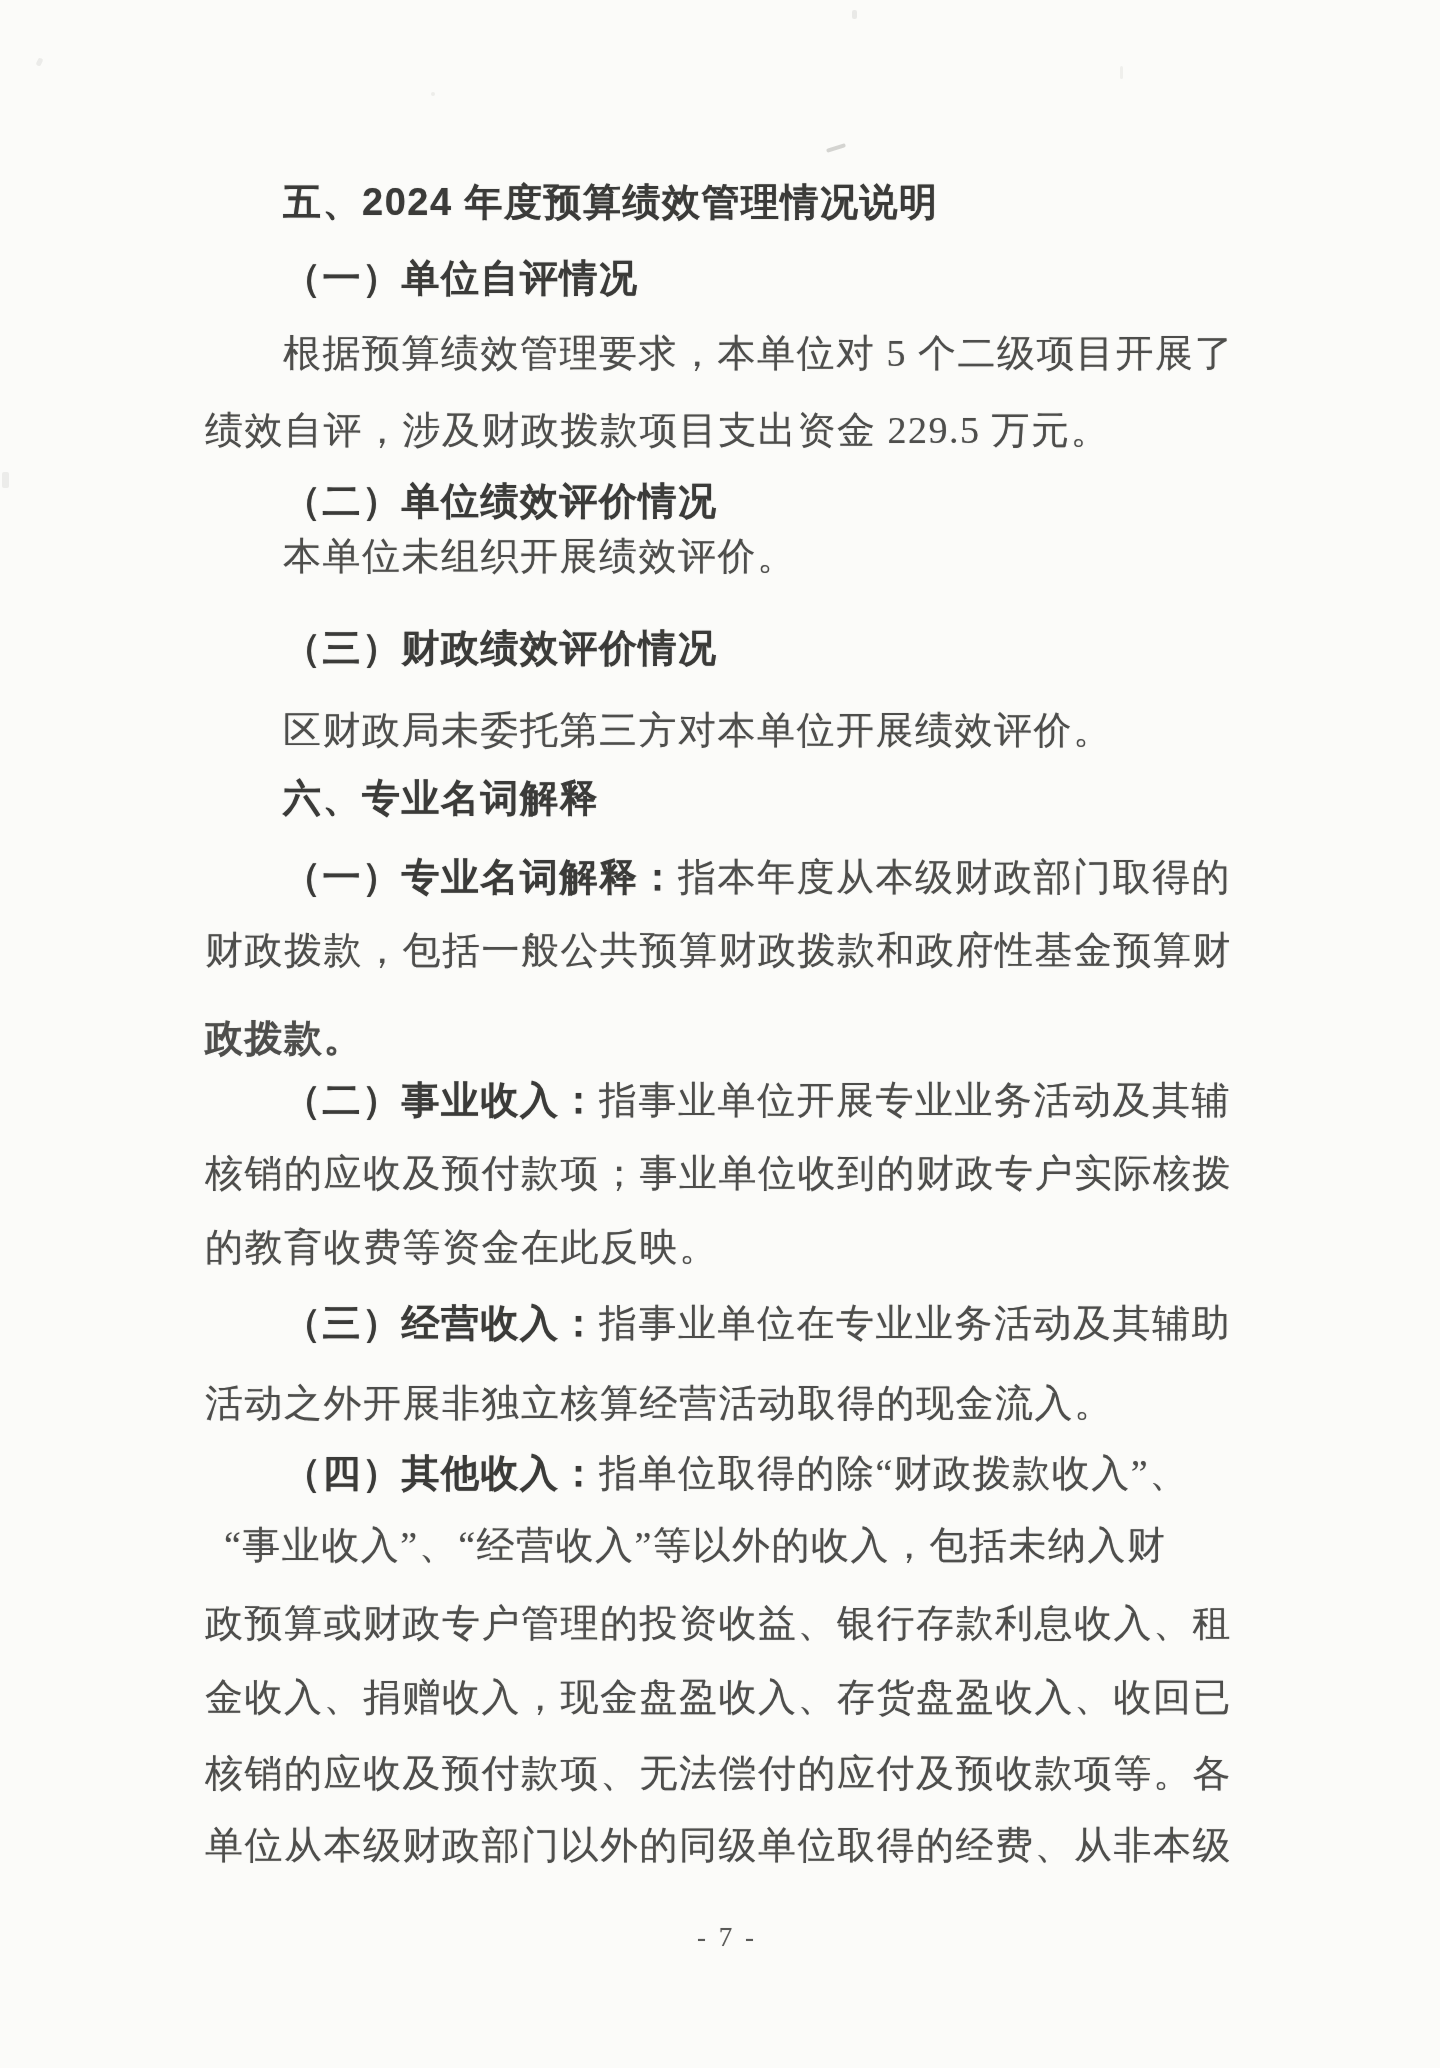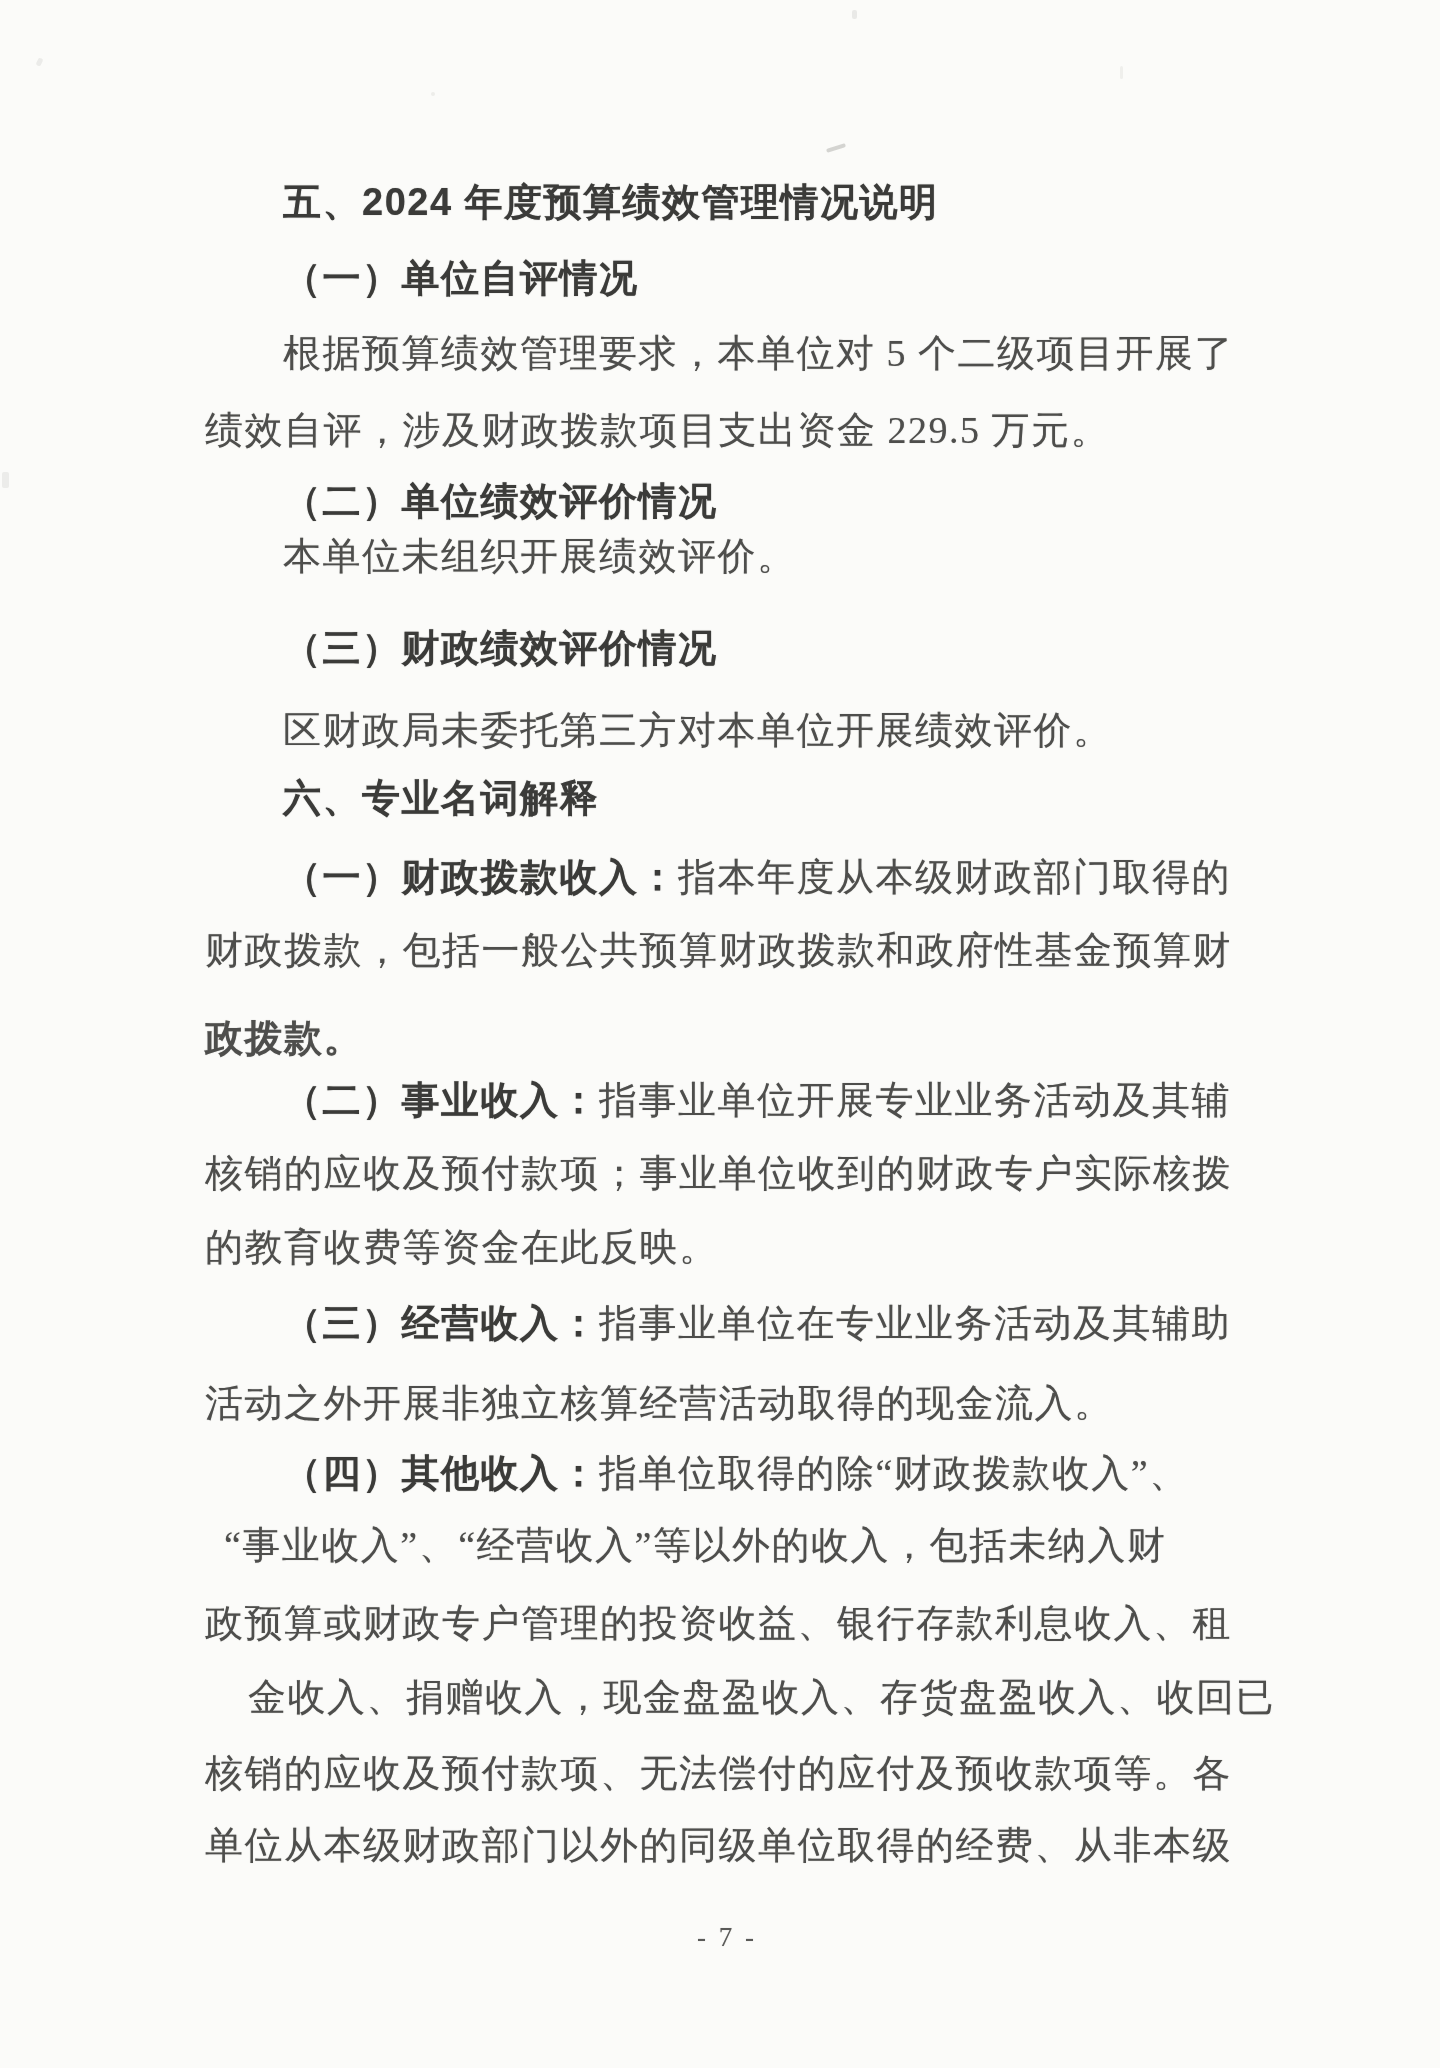--- a/index.html
+++ b/index.html
@@ -60,32 +60,32 @@
   <div id="doc-body">
       <div class="line heading indent-first" style="top: 173px;"><span class="seg-bold">五、2024 年度预算绩效管理情况说明</span></div>
       <div class="line heading indent-first" style="top: 249px;"><span class="seg-bold">（一）单位自评情况</span></div>
       <div class="line body indent-first" style="top: 324px;"><span>根据预算绩效管理要求，本单位对 5 个二级项目开展了</span></div>
       <div class="line body indent-hang" style="top: 401px;"><span>绩效自评，涉及财政拨款项目支出资金 229.5 万元。</span></div>
       <div class="line heading indent-first" style="top: 472px;"><span class="seg-bold">（二）单位绩效评价情况</span></div>
       <div class="line body indent-first" style="top: 527px;"><span>本单位未组织开展绩效评价。</span></div>
       <div class="line heading indent-first" style="top: 619px;"><span class="seg-bold">（三）财政绩效评价情况</span></div>
       <div class="line body indent-first" style="top: 701px;"><span>区财政局未委托第三方对本单位开展绩效评价。</span></div>
       <div class="line heading indent-first" style="top: 769px;"><span class="seg-bold">六、专业名词解释</span></div>
-      <div class="line body indent-first" style="top: 848px;"><span class="seg-bold">（一）财政拨款收入：</span><span>指本年度从本级财政部门取得的</span></div>
+      <div class="line body indent-first" style="top: 848px;"><span class="seg-bold">（一）专业名词解释：</span><span>指本年度从本级财政部门取得的</span></div>
       <div class="line body indent-hang" style="top: 921px;"><span>财政拨款，包括一般公共预算财政拨款和政府性基金预算财</span></div>
       <div class="line body indent-hang" style="top: 1009px; font-weight: bold;"><span>政拨款。</span></div>
       <div class="line body indent-first" style="top: 1071px;"><span class="seg-bold">（二）事业收入：</span><span>指事业单位开展专业业务活动及其辅</span></div>
       <div class="line body indent-hang" style="top: 1144px;"><span>核销的应收及预付款项；事业单位收到的财政专户实际核拨</span></div>
       <div class="line body indent-hang" style="top: 1218px;"><span>的教育收费等资金在此反映。</span></div>
       <div class="line body indent-first" style="top: 1294px;"><span class="seg-bold">（三）经营收入：</span><span>指事业单位在专业业务活动及其辅助</span></div>
       <div class="line body indent-hang" style="top: 1374px;"><span>活动之外开展非独立核算经营活动取得的现金流入。</span></div>
       <div class="line body indent-first" style="top: 1444px;"><span class="seg-bold">（四）其他收入：</span><span>指单位取得的除“财政拨款收入”、</span></div>
       <div class="line body indent-quote" style="top: 1516px;"><span>“事业收入”、“经营收入”等以外的收入，包括未纳入财</span></div>
       <div class="line body indent-hang" style="top: 1594px;"><span>政预算或财政专户管理的投资收益、银行存款利息收入、租</span></div>
-      <div class="line body indent-hang" style="top: 1668px; margin-left: 43px;"><span>金收入、捐赠收入，现金盘盈收入、存货盘盈收入、收回已</span></div>
+      <div class="line body indent-hang" style="top: 1668px;"><span>金收入、捐赠收入，现金盘盈收入、存货盘盈收入、收回已</span></div>
       <div class="line body indent-hang" style="top: 1744px;"><span>核销的应收及预付款项、无法偿付的应付及预收款项等。各</span></div>
       <div class="line body indent-hang" style="top: 1816px;"><span>单位从本级财政部门以外的同级单位取得的经费、从非本级</span></div>
     </div>
 
   <div class="speck speck-1"></div>
   <div class="speck speck-2"></div>
   <div class="speck speck-3"></div>
   <div class="speck speck-4"></div>
   <div class="speck speck-5"></div>
   <div class="speck speck-6"></div>

